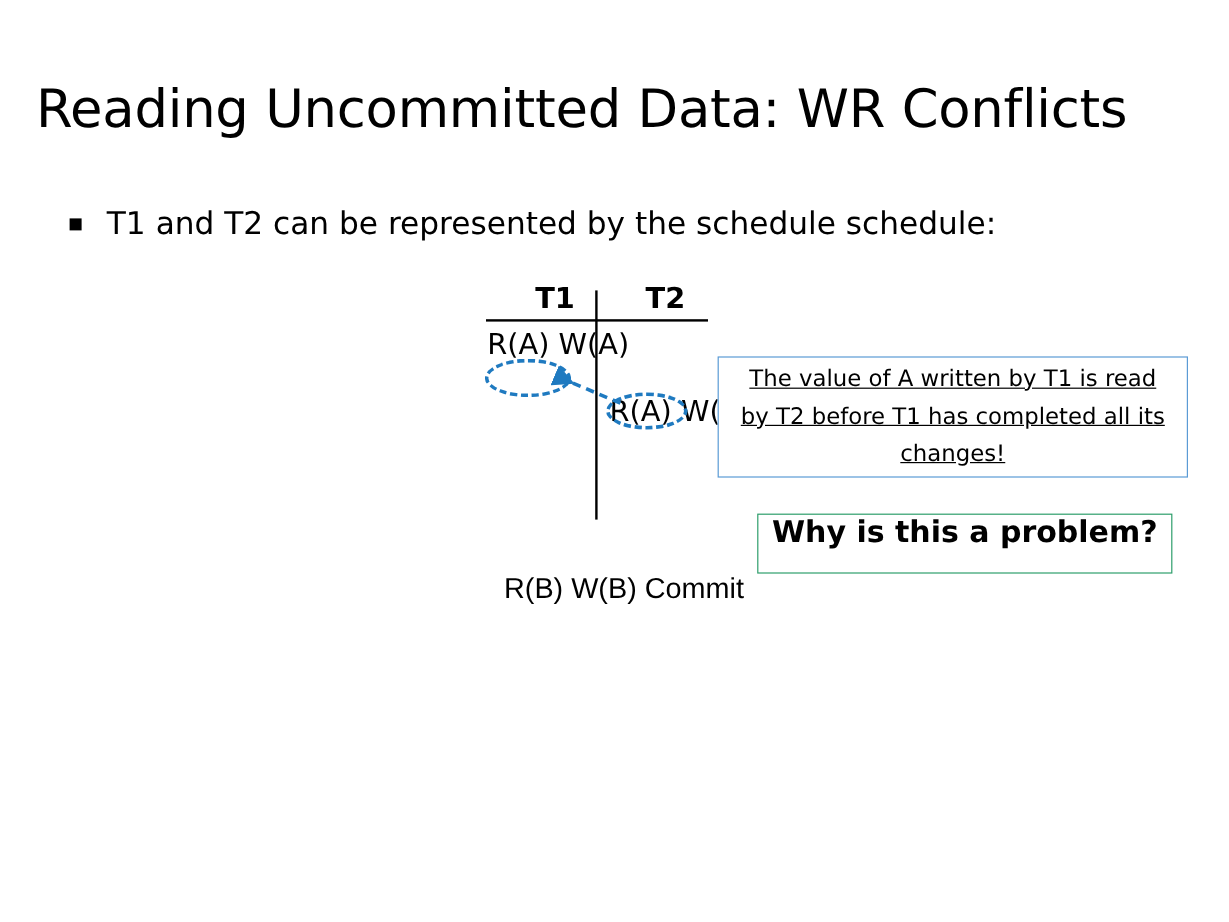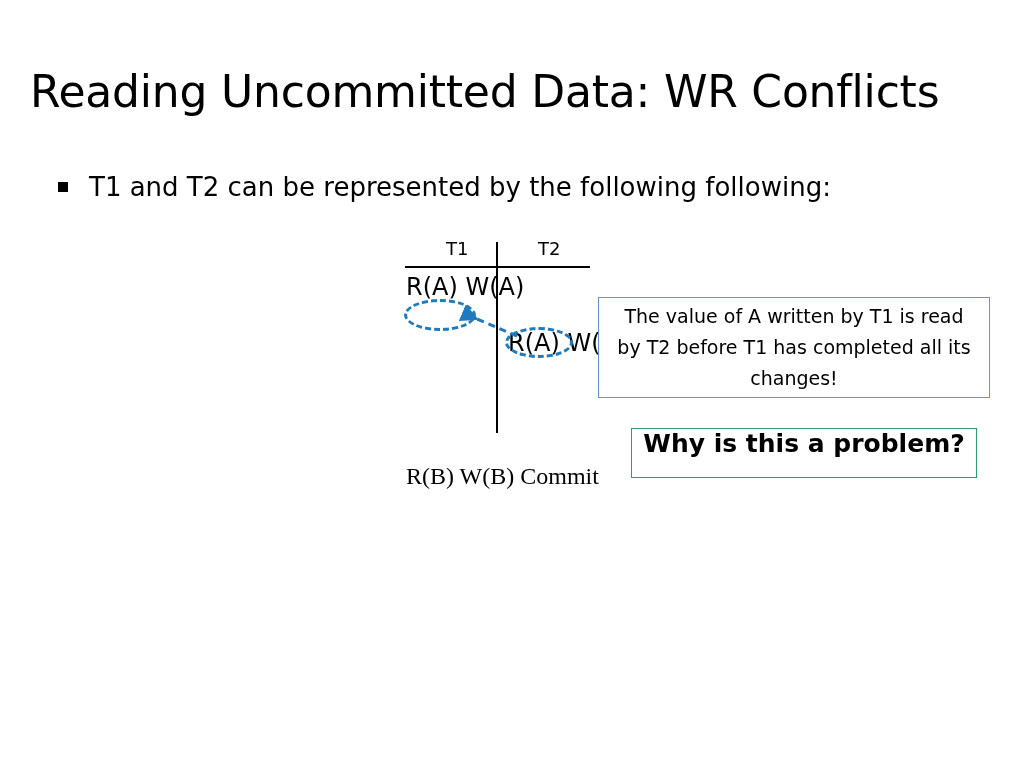--- a/index.html
+++ b/index.html
@@ -54,22 +54,22 @@
   
   #schedule {
     position: absolute;
     left: 396px;
     top: 234px;
     width: 200px;
     height: 320px;
   }
   .sched-head {
     position: absolute;
-    font-size: 18px;
-    font-weight: normal;
+    font-size: 24px;
+    font-weight: bold;
     line-height: 22px;
   }
   #head-t1 { left: 50px; top: 4px; }
   #head-t2 { left: 142px; top: 4px; }
 
   #head-rule {
     position: absolute;
     left: 9px;
     top: 32px;
     width: 185px;
@@ -137,20 +137,21 @@
     box-sizing: border-box;
     border: 1.5px solid #5b9bd5;
     background: #ffffff;
     display: flex;
     align-items: center;
     justify-content: flex-start;
     text-align: center;
     font-size: 19px;
     line-height: 31px;
     padding: 0 12px;
+    text-decoration: underline;
   }
   #callout-question {
     position: absolute;
     left: 631px;
     top: 428px;
     width: 346px;
     height: 50px;
     box-sizing: border-box;
     border: 1.5px solid #2e9e6b;
     background: #ffffff;
@@ -163,42 +164,42 @@
     line-height: 30px;
   }
 </style>
 </head>
 <body>
 
 <div id="slide-title">Reading Uncommitted Data: WR Conflicts</div>
 
 <div id="bullet-row">
   <span id="bullet-marker"></span>
-  <span id="bullet-text">T1 and T2 can be represented by the following following:</span>
+  <span id="bullet-text">T1 and T2 can be represented by the schedule schedule:</span>
 </div>
 
 <div id="schedule">
 
   <div class="sched-head" id="head-t1">T1</div>
 
   <div class="sched-head" id="head-t2">T2</div>
 
   <div id="head-rule"></div>
   <div id="col-divider"></div>
 
   <pre class="op-col" id="t1-ops-top" style="margin:0;font-family:inherit;">R(A)
 W(A)</pre>
 
   <pre class="op-col" id="t2-ops" style="margin:0;font-family:inherit;">R(A)
 W(A)
 R(B)
 W(B)
 Commit</pre>
 
-  <pre class="op-col" id="t1-ops-bottom" style="margin:0;font-family:Liberation Serif, serif;">R(B)
+  <pre class="op-col" id="t1-ops-bottom" style="margin:14px;font-family:Liberation Sans, sans-serif;">R(B)
 W(B)
 Commit</pre>
 </div>
 
 <div class="ellipse" id="ellipse-t1-wa"></div>
 
 <div class="ellipse" id="ellipse-t2-ra"></div>
 
 <svg id="conflict-arrow" viewBox="0 0 90 50">
   <defs>

